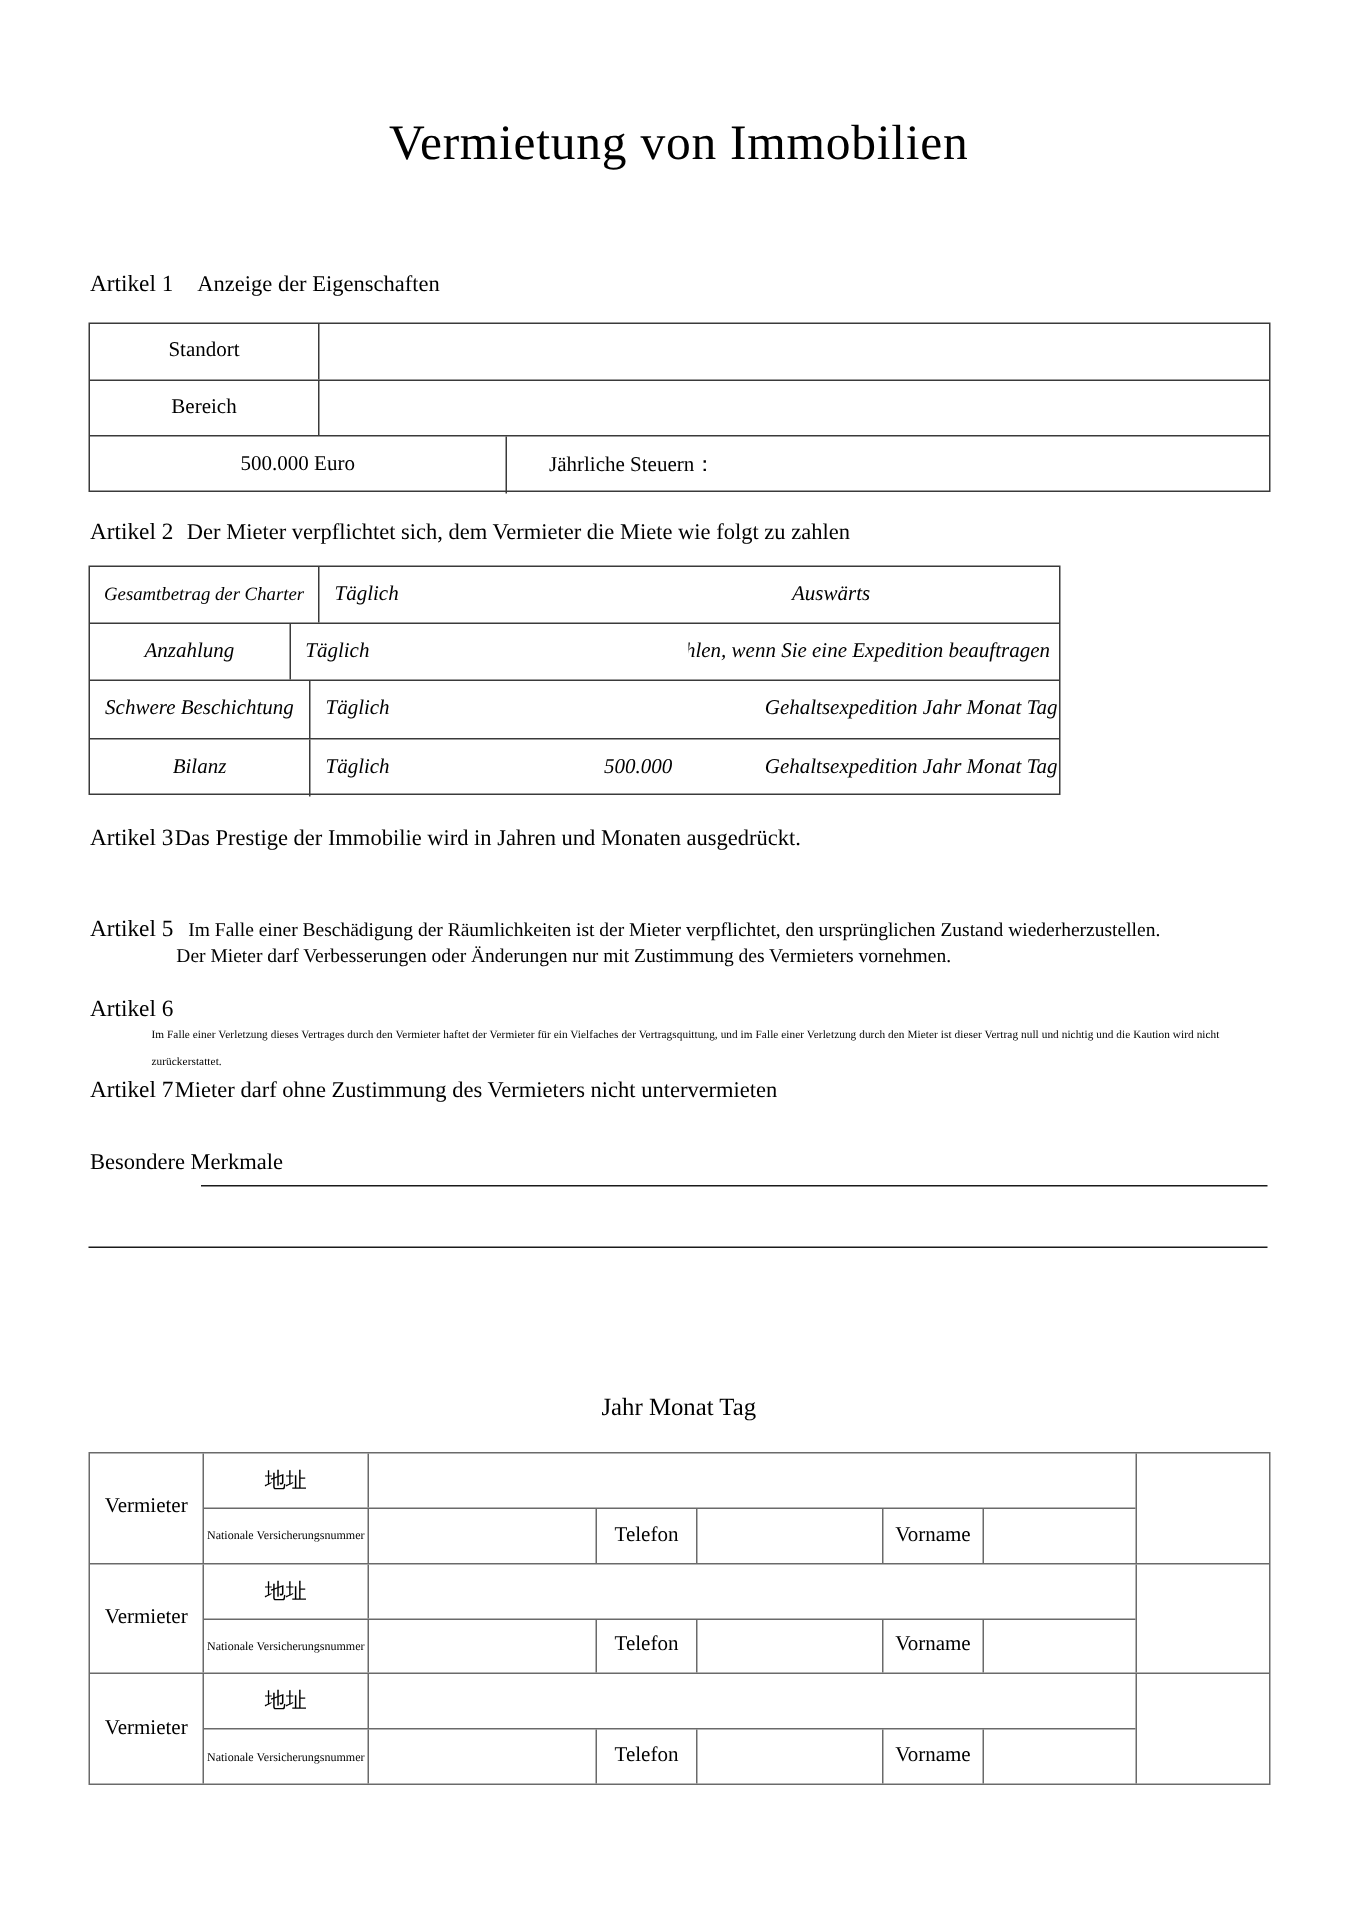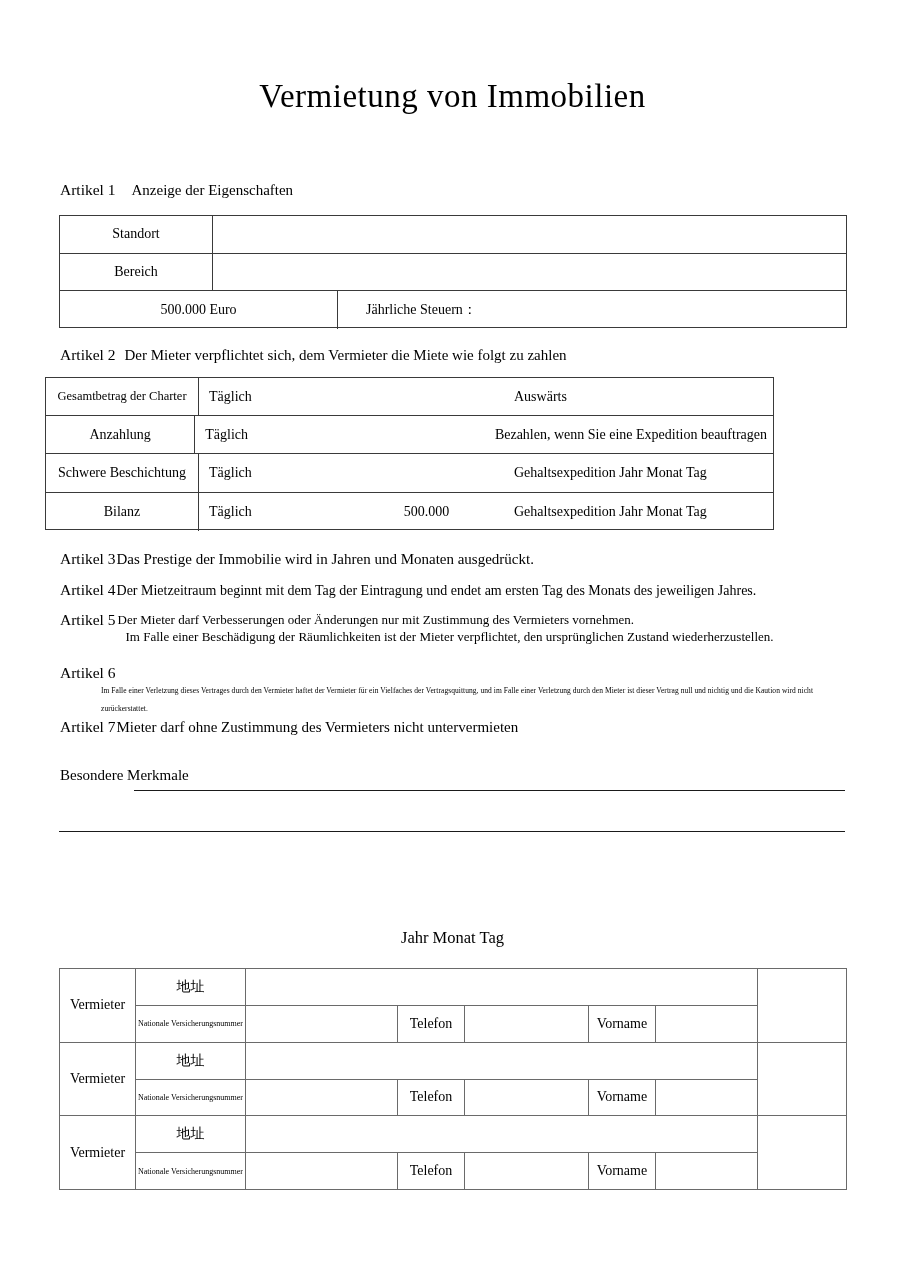--- a/index.html
+++ b/index.html
@@ -84,21 +84,21 @@
   
   #table1 { left: 59px; top: 215px; width: 788px; height: 113px; }
   #table1 .row { height: 37.6px; }
   .t1-label { width: 153px; }
   .t1-rest  { flex: 1 1 auto; }
   .t1-kaution { width: 153px; }
   .t1-kval    { width: 278px; }
   .t1-tax     { flex: 1 1 auto; }
 
   
-  #table2 { left: 45px; top: 377px; width: 729px; height: 153px; }
+  #table2 { left: 59px; top: 377px; width: 648px; height: 153px; font-style: italic; }
   #table2 .row { height: 38.2px; }
   .t2-label { width: 153px; }
   .t2-freq  { width: 150px; }
   .t2-amt   { width: 155px; }
   .t2-note  { flex: 1 1 auto; }
   .small-head { font-size: 12.5px; }
 
   
   .rule {
     position: absolute;
@@ -242,30 +242,26 @@
       <div class="cell c-center t2-amt">500.000</div>
       <div class="cell t2-note">Gehaltsexpedition Jahr Monat Tag</div>
     </div>
   </div>
 
   <div class="article-line" style="top:550px;">
     <span class="art-label">Artikel 3</span>
     <span class="art-body gap-none">Das Prestige der Immobilie wird in Jahren und Monaten ausgedrückt.</span>
   </div>
 
-  <div class="article-line" style="top:581px;">
-    <span class="art-label">Artikel 4</span>
-    <span class="art-body gap-none" style="font-size:14px;">Der Mietzeitraum beginnt mit dem Tag der Eintragung und endet am ersten Tag des Monats des jeweiligen Jahres.</span>
-  </div>
 
   <div class="article-line" style="top:611px;align-items:flex-start;">
     <span class="art-label">Artikel 5</span>
     <span style="display:inline-block;margin-left:2px;">
+      <span style="display:block;font-size:13px;line-height:17px;margin-left:8px;">Im Falle einer Beschädigung der Räumlichkeiten ist der Mieter verpflichtet, den ursprünglichen Zustand wiederherzustellen.</span>
       <span style="display:block;font-size:13px;line-height:17px;">Der Mieter darf Verbesserungen oder Änderungen nur mit Zustimmung des Vermieters vornehmen.</span>
-      <span style="display:block;font-size:13px;line-height:17px;margin-left:8px;">Im Falle einer Beschädigung der Räumlichkeiten ist der Mieter verpflichtet, den ursprünglichen Zustand wiederherzustellen.</span>
     </span>
   </div>
 
   <div class="article-line" style="top:664px;">
     <span class="art-label">Artikel 6</span>
   </div>
   <div style="position:absolute;left:101px;top:679px;width:730px;">
     <span class="tiny">Im Falle einer Verletzung dieses Vertrages durch den Vermieter haftet der Vermieter für ein Vielfaches der Vertragsquittung, und im Falle einer Verletzung durch den Mieter ist dieser Vertrag null und nichtig und die Kaution wird nicht zurückerstattet.</span>
   </div>
 

